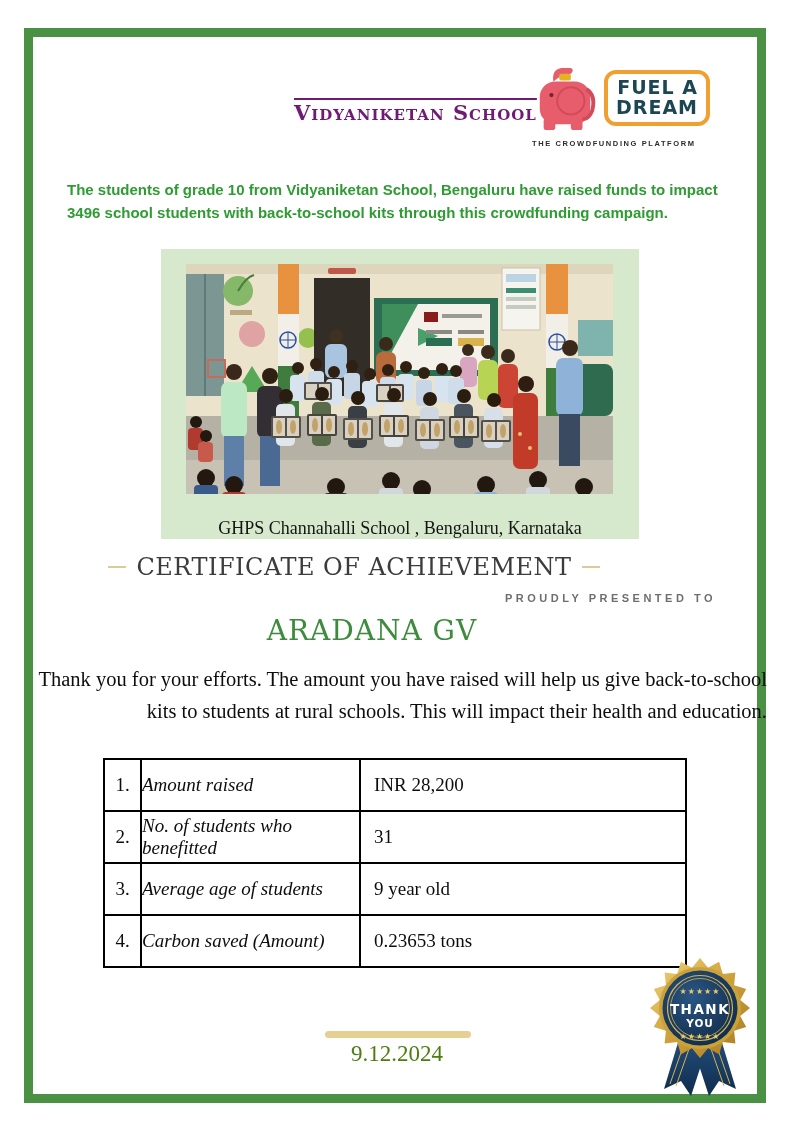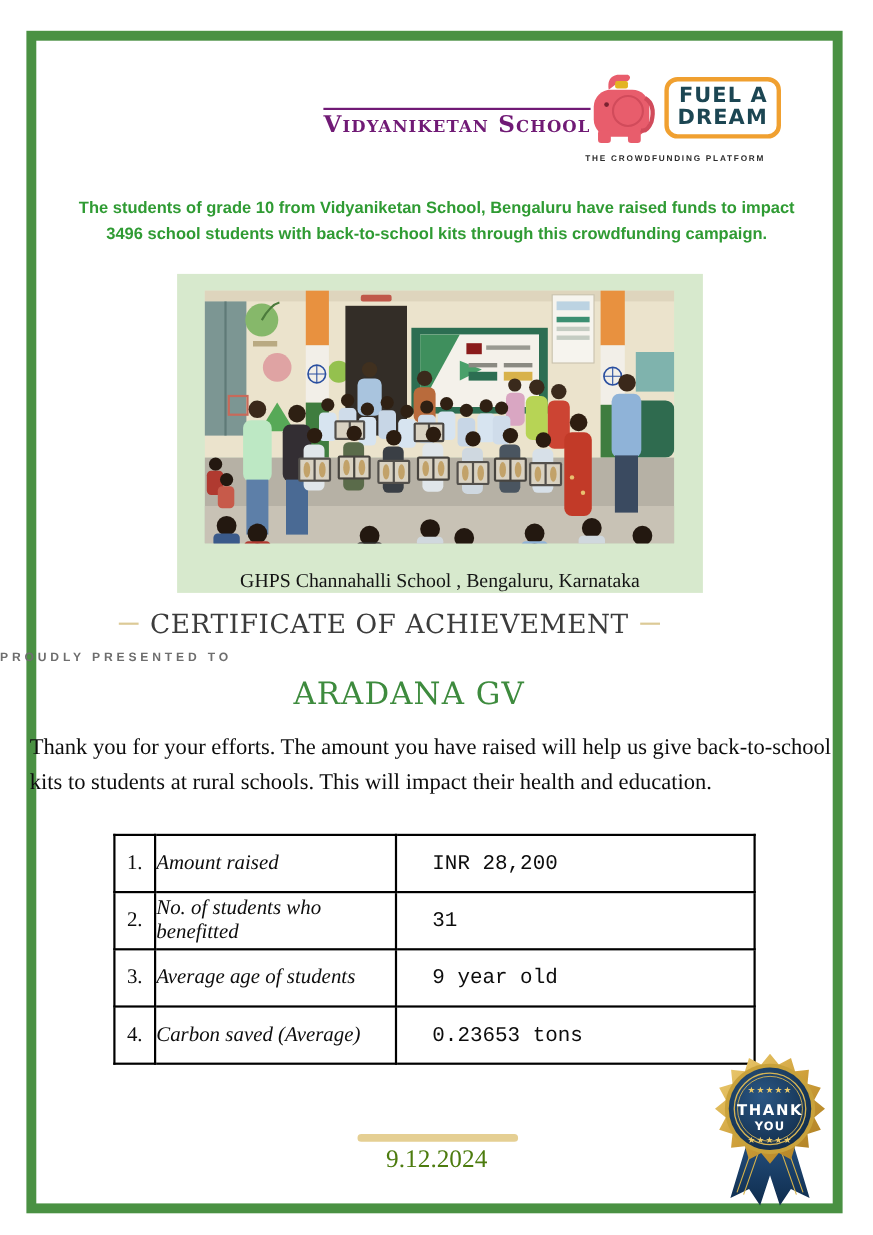--- a/index.html
+++ b/index.html
@@ -23,48 +23,48 @@
   .logo-fad{position:absolute;left:532px;top:62px;width:180px;}
   .fad-row{display:flex;align-items:center;}
   .fad-box{border:4px solid #f0a030;border-radius:12px;padding:4px 8px;margin-left:4px;
            text-align:right;background:#fff;}
   .fad-l1,.fad-l2{font-family:"DejaVu Sans",sans-serif;font-weight:bold;font-size:19px;
            color:#1c4653;letter-spacing:1px;line-height:1.05;}
   .fad-tagline{font-size:7.5px;font-weight:bold;color:#2b2b2b;letter-spacing:1.6px;
            margin-top:5px;text-align:left;white-space:nowrap;}
 
   
-  .statement{position:absolute;left:67px;top:179px;width:660px;text-align:center;
+  .statement{position:absolute;left:67px;top:179px;width:660px;text-align:left;
              font-weight:bold;font-size:15px;line-height:1.5;color:#2f9b33;}
 
   
   .photo-panel{position:absolute;left:161px;top:249px;width:478px;height:290px;background:#d7e9cd;}
   .photo-panel svg.photo{position:absolute;left:25px;top:15px;}
   .photo-caption{position:absolute;left:0;bottom:0;width:100%;text-align:center;
              font-family:"Liberation Serif",serif;font-size:18px;color:#141414;}
 
   
   .heading-row{position:absolute;left:108px;top:553px;width:492px;display:flex;align-items:center;}
   .heading-row .rule{flex:1;height:2px;background:#dcca97;}
   .heading-text{font-family:"DejaVu Serif",serif;font-size:24px;color:#3c3c3c;
              letter-spacing:.5px;margin:0 10px;white-space:nowrap;}
-  .presented{position:absolute;left:0;top:592px;width:716px;text-align:left;
+  .presented{position:absolute;left:0;top:592px;width:716px;text-align:right;
              font-size:11px;color:#6e6e6e;letter-spacing:3.5px;font-weight:bold;}
   .recipient{position:absolute;left:0;top:614px;width:744px;text-align:center;
              font-family:"DejaVu Serif",serif;font-size:28px;color:#3e8b3e;letter-spacing:1px;}
-  .message{position:absolute;left:27px;top:664px;width:740px;text-align:left;
+  .message{position:absolute;left:27px;top:664px;width:740px;text-align:right;
              font-family:"Liberation Serif",serif;font-size:20.5px;line-height:1.55;color:#0d0d0d;}
 
   
   .info-table{position:absolute;left:103px;top:758px;width:584px;border-collapse:collapse;}
   .info-table td{border:2px solid #000;height:48px;font-family:"Liberation Serif",serif;
              font-size:19px;color:#0d0d0d;vertical-align:middle;}
   .info-table td.num{width:33px;text-align:center;}
   .info-table td.label{width:216px;padding-left:0;font-style:italic;}
-  .info-table td.value{padding-left:32px;font-family:Liberation Mono, monospace;}
+  .info-table td.value{padding-left:13px;}
 
   
   .gold-bar{position:absolute;left:325px;top:1031px;width:146px;height:7px;border-radius:4px;
              background:#e5cf93;}
   .date{position:absolute;left:0;top:1041px;width:794px;text-align:center;
              font-family:"Liberation Serif",serif;font-size:23px;color:#4d7c0f;}
   .badge{position:absolute;left:644px;top:956px;width:112px;height:142px;}
 </style>
 </head>
 <body>
@@ -317,21 +317,21 @@
       <td class="label">No. of students who benefitted</td>
       <td class="value">31</td>
     </tr>
     <tr>
       <td class="num">3.</td>
       <td class="label">Average age of students</td>
       <td class="value">9 year old</td>
     </tr>
     <tr>
       <td class="num">4.</td>
-      <td class="label">Carbon saved (Average)</td>
+      <td class="label">Carbon saved (Amount)</td>
       <td class="value">0.23653 tons</td>
     </tr>
   </tbody>
     </table>
 
   <div class="gold-bar"></div>
   <div class="date">9.12.2024</div>
 
   <svg class="badge" viewBox="0 0 112 142">
     <defs>

